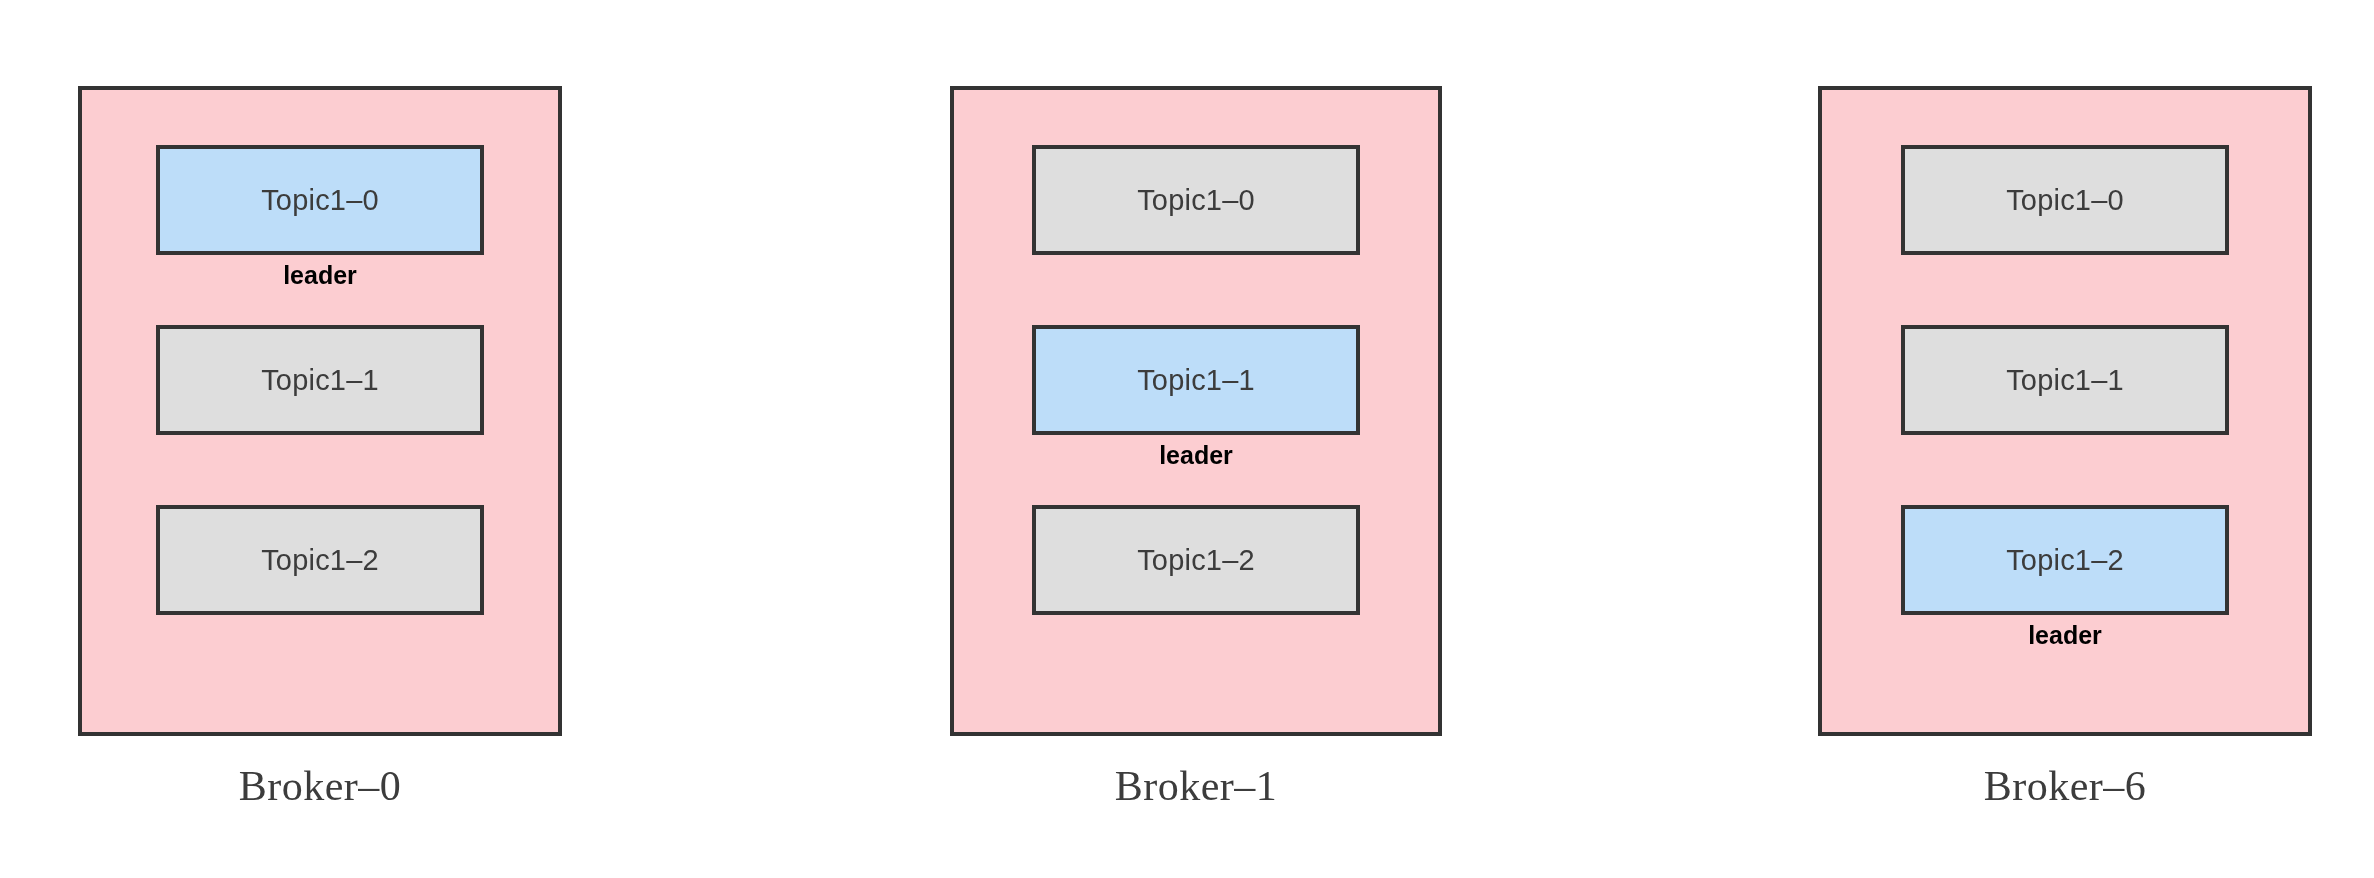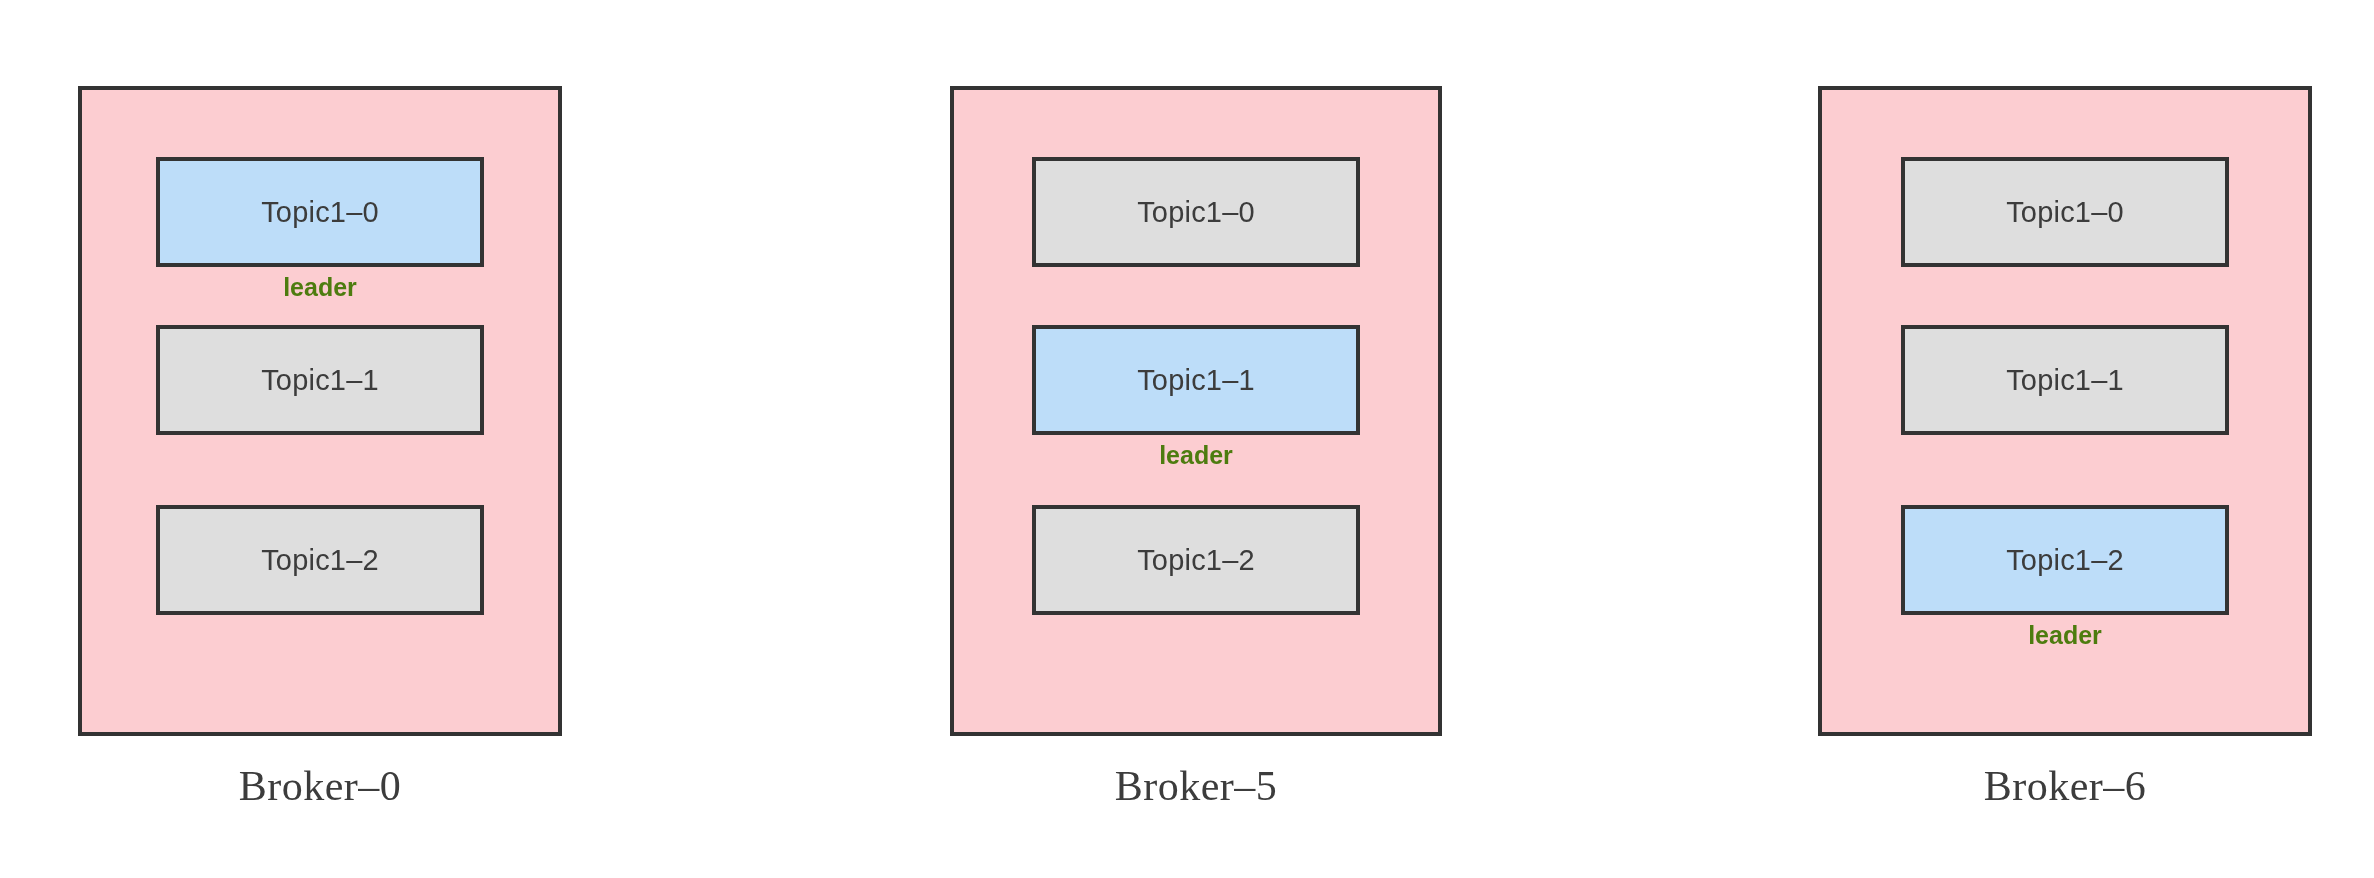--- a/index.html
+++ b/index.html
@@ -54,21 +54,21 @@
     top: 0;
     bottom: 0;
   }
 
   .partition-slot {
     position: absolute;
     left: 0;
     right: 0;
     height: 110px;
   }
-  .partition-slot.slot-0 { top: 67px; border-radius: 18px; }
+  .partition-slot.slot-0 { top: 55px; border-radius: 18px; }
   .partition-slot.slot-1 { top: 235px; }
   .partition-slot.slot-2 { top: 415px; padding-left: 33px; }
 
   .partition-box {
     position: absolute;
     left: 50%;
     transform: translateX(-50%);
     width: 328px;
     height: 110px;
     box-sizing: border-box;
@@ -94,21 +94,21 @@
     white-space: nowrap;
   }
 
   .leader-tag {
     position: absolute;
     left: 50%;
     transform: translateX(-50%);
     top: 116px;
     font-size: 25px;
     font-weight: bold;
-    color: #4d7c0f;
+    color: #000000;
     font-family: "Liberation Sans", sans-serif;
     white-space: nowrap;
   }
 
   .broker-caption {
     position: absolute;
     top: 762px;
     left: 0;
     right: 0;
     text-align: center;
@@ -178,21 +178,21 @@
         <div class="partition-slot slot-2">
           <div class="partition-box replica">
             <span class="partition-label">Topic1–2</span>
           </div>
 
         </div>
 
       </div>
     </div>
 
-    <div class="broker-caption">Broker–5</div>
+    <div class="broker-caption">Broker–1</div>
   </div>
 
   <div class="broker-column col-2">
 
     <div class="broker-panel">
       <div class="partition-stack">
 
         <div class="partition-slot slot-0">
           <div class="partition-box replica">
             <span class="partition-label">Topic1–0</span>

